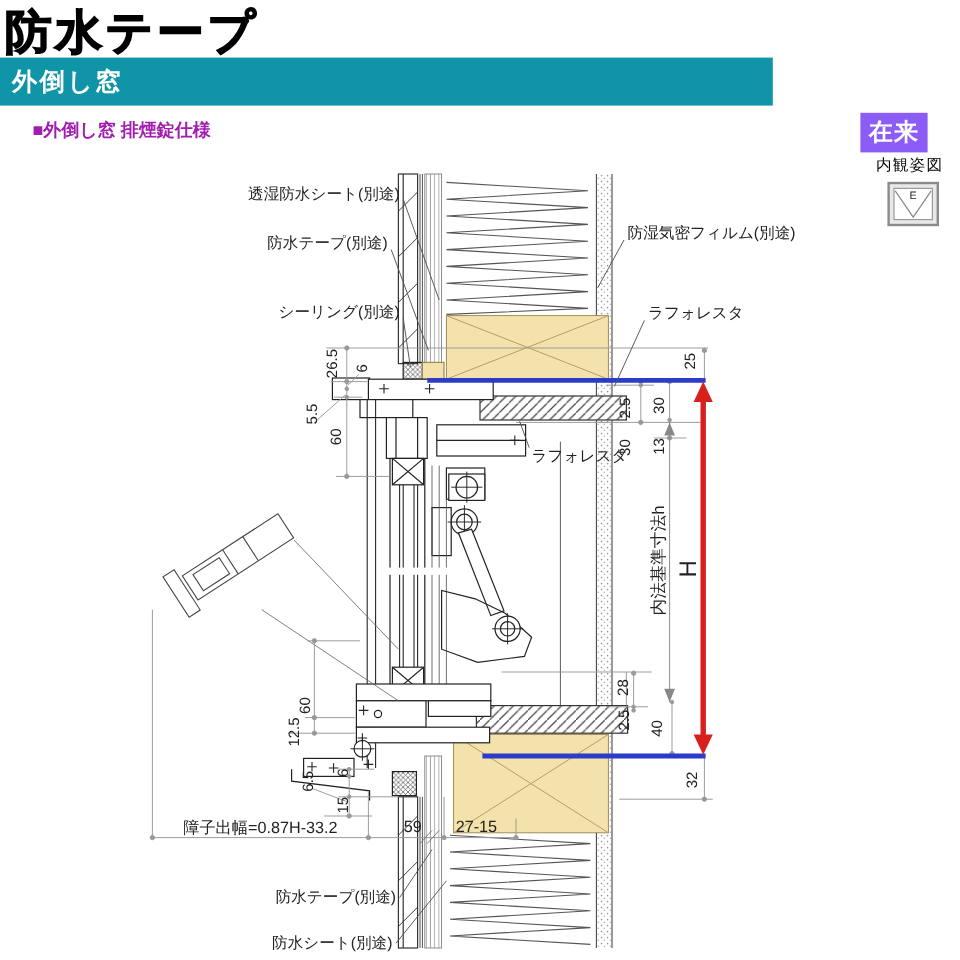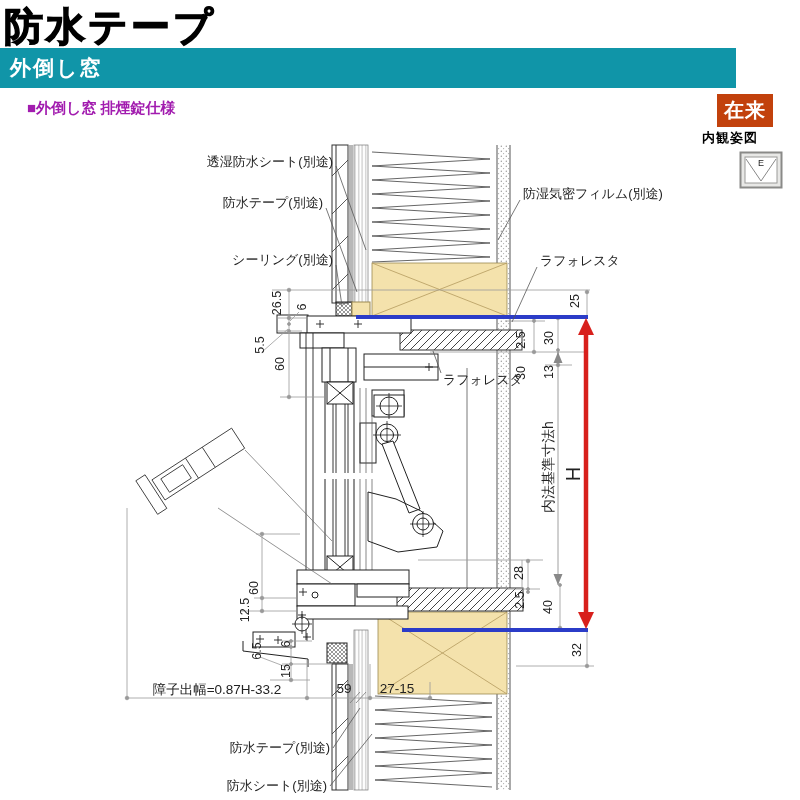--- a/index.html
+++ b/index.html
@@ -1,22 +1,22 @@
 <!DOCTYPE html>
 <html><head>
 <meta charset="utf-8">
 <style>
   html,body{margin:0;padding:0;background:#fff;}
   body{width:800px;height:800px;position:relative;font-family:"Liberation Sans",sans-serif;overflow:hidden;}
   .hdr-title{position:absolute;left:4px;top:0px;font-size:39px;font-weight:900;letter-spacing:3px;color:#000;-webkit-text-stroke:1.3px #000;}
-  .band{position:absolute;left:0;top:48px;width:736px;height:40px;background:#1095a8;display:flex;align-items:center;}
+  .band{position:absolute;left:0;top:48px;width:644px;height:40px;background:#1095a8;display:flex;align-items:center;}
   .band span{color:#fff;font-size:21px;font-weight:900;margin-left:10px;letter-spacing:2px;}
   .subtitle{position:absolute;left:27px;top:99px;font-size:15px;font-weight:bold;color:#a21caf;}
-  .tag{position:absolute;right:27px;top:94px;background:#c2410c;color:#fff;font-size:20px;font-weight:bold;padding:3px 7px;letter-spacing:1px;}
-  .viewlab{position:absolute;right:42px;top:129px;font-size:13px;color:#000;letter-spacing:1px;font-weight:bold;}
+  .tag{position:absolute;right:27px;top:94px;background:#8b5cf6;color:#fff;font-size:20px;font-weight:bold;padding:3px 7px;letter-spacing:1px;}
+  .viewlab{position:absolute;right:14px;top:129px;font-size:13px;color:#000;letter-spacing:1px;}
   .icon-wrap{position:absolute;left:739px;top:151px;}
   svg{display:block;}
   #drawing{position:absolute;left:0;top:0;}
   text{fill:#222;}
   .dim{font-size:12.5px;fill:#333;}
   .lab{font-size:13px;fill:#111;}
 </style>
 </head>
 <body>
 

